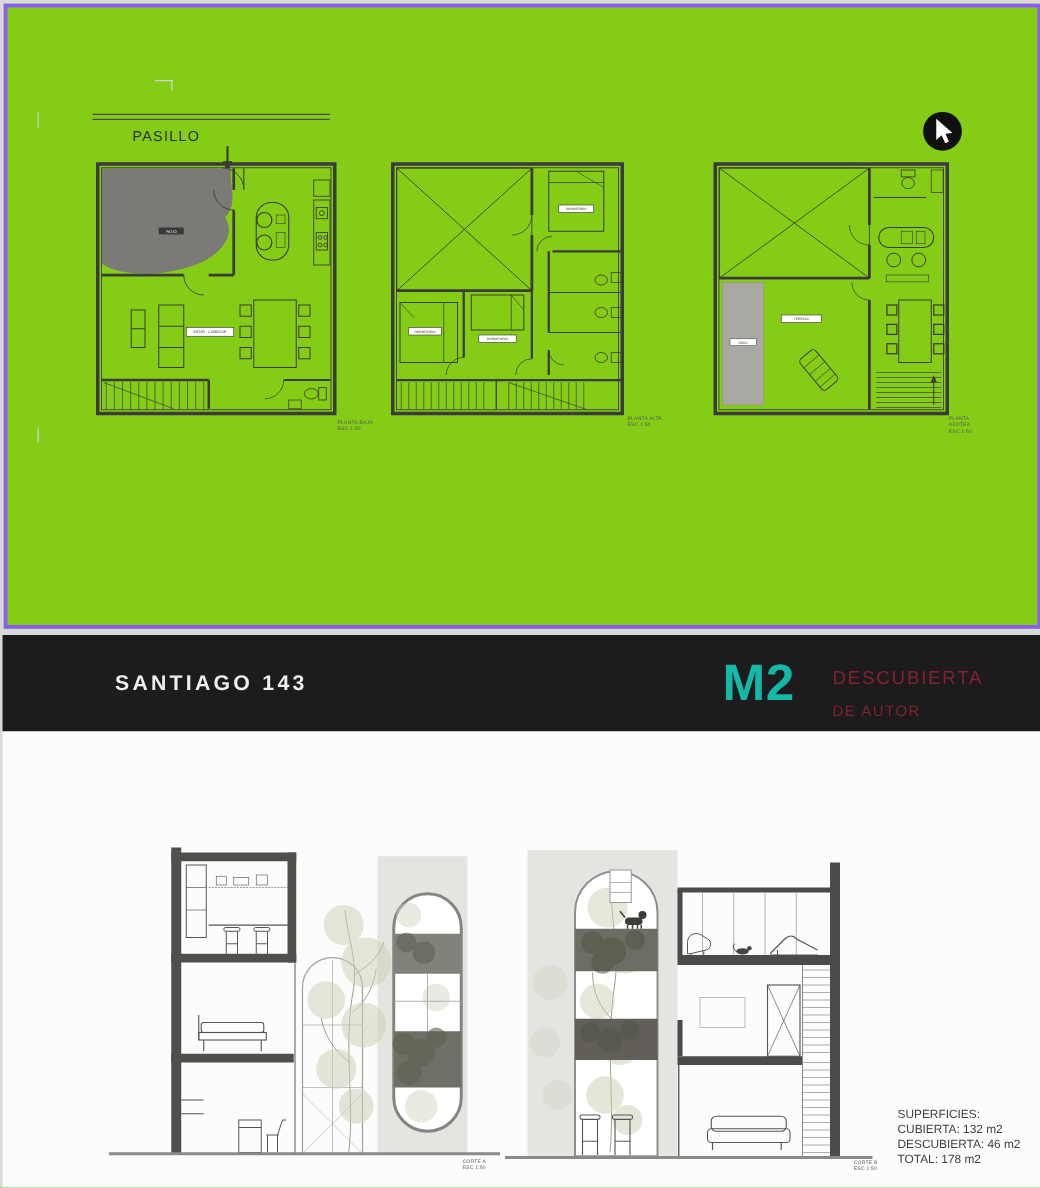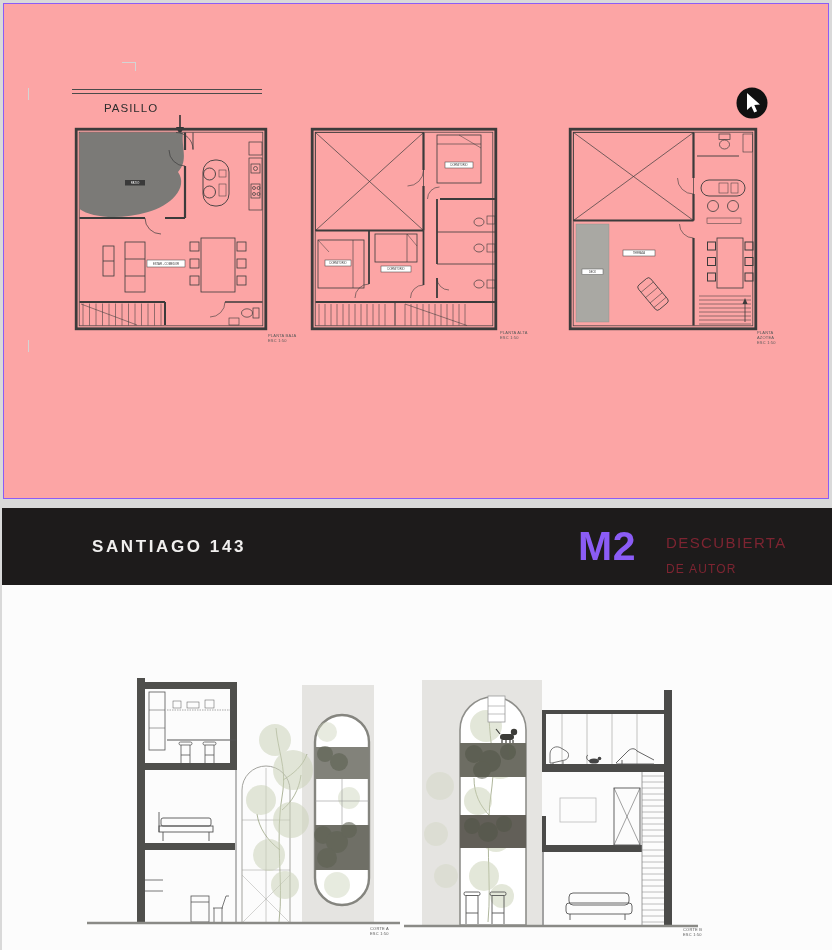--- a/index.html
+++ b/index.html
@@ -1,29 +1,29 @@
 <!DOCTYPE html>
 <html><head>
 <meta charset="utf-8">
 <style>
   html,body{margin:0;padding:0;}
   body{width:832px;height:950px;position:relative;background:#d9d9d9;
        font-family:"Liberation Sans", sans-serif; overflow:hidden;}
   .abs{position:absolute;}
   
-  .sheet-top{left:3px;top:3px;width:824px;height:494px;background:#fca5a5;border:1px solid #8b5cf6;}
+  .sheet-top{left:3px;top:3px;width:824px;height:494px;background:#84cc16;border:3px solid #8b5cf6;}
   .corridor-line{left:68px;top:85px;width:190px;height:3px;border-top:1.6px solid #4a4a4a;border-bottom:1.6px solid #4a4a4a;}
   .pasillo{left:100px;top:98px;font-size:11.5px;letter-spacing:1px;color:#2d2d2d;}
   .cropmark{background:#d4d4d4;}
   .caption{font-size:4px;line-height:5px;color:#5a5a5a;letter-spacing:.2px;white-space:nowrap;}
   
   .sheet-bottom{left:2px;top:508px;width:827px;height:442px;background:#fcfcfc;padding-left:44px;}
   .header-bar{left:0;top:0;width:100%;height:77px;background:#1d1b1b;}
   .proj-title{left:90px;top:29px;font-size:17px;font-weight:700;letter-spacing:2.6px;color:#f0efee;}
-  .logo-m2{left:576px;top:15px;font-size:41px;font-weight:800;color:#8b5cf6;letter-spacing:.5px;}
+  .logo-m2{left:576px;top:15px;font-size:41px;font-weight:800;color:#14b8a6;letter-spacing:.5px;}
   .logo-sub{left:664px;top:26px;color:#7d2431;}
   .logo-sub .l1{font-size:15px;letter-spacing:1.4px;}
   .logo-sub .l2{font-size:12px;letter-spacing:1.2px;margin-top:11px;}
   .surfaces{left:716px;top:378px;font-size:9.5px;line-height:12px;color:#3e3e3e;white-space:nowrap;}
   svg{display:block;}
   text{font-family:"Liberation Sans",sans-serif;}
 </style>
 </head>
 <body>
 
@@ -449,13 +449,19 @@
 
   <div class="abs caption" style="left:368px;top:418px;">
     <div>CORTE A</div>
       <div>ESC 1:50</div>
   </div>
   <div class="abs caption" style="left:681px;top:419px;">
     <div>CORTE B</div>
       <div>ESC 1:50</div>
   </div>
 
+  <div class="abs surfaces">
+    <div>SUPERFICIES:</div>
+    <div>CUBIERTA: 132 m2</div>
+    <div>DESCUBIERTA: 46 m2</div>
+    <div>TOTAL: 178 m2</div>
+  </div>
 </div>
 
 </body></html>

